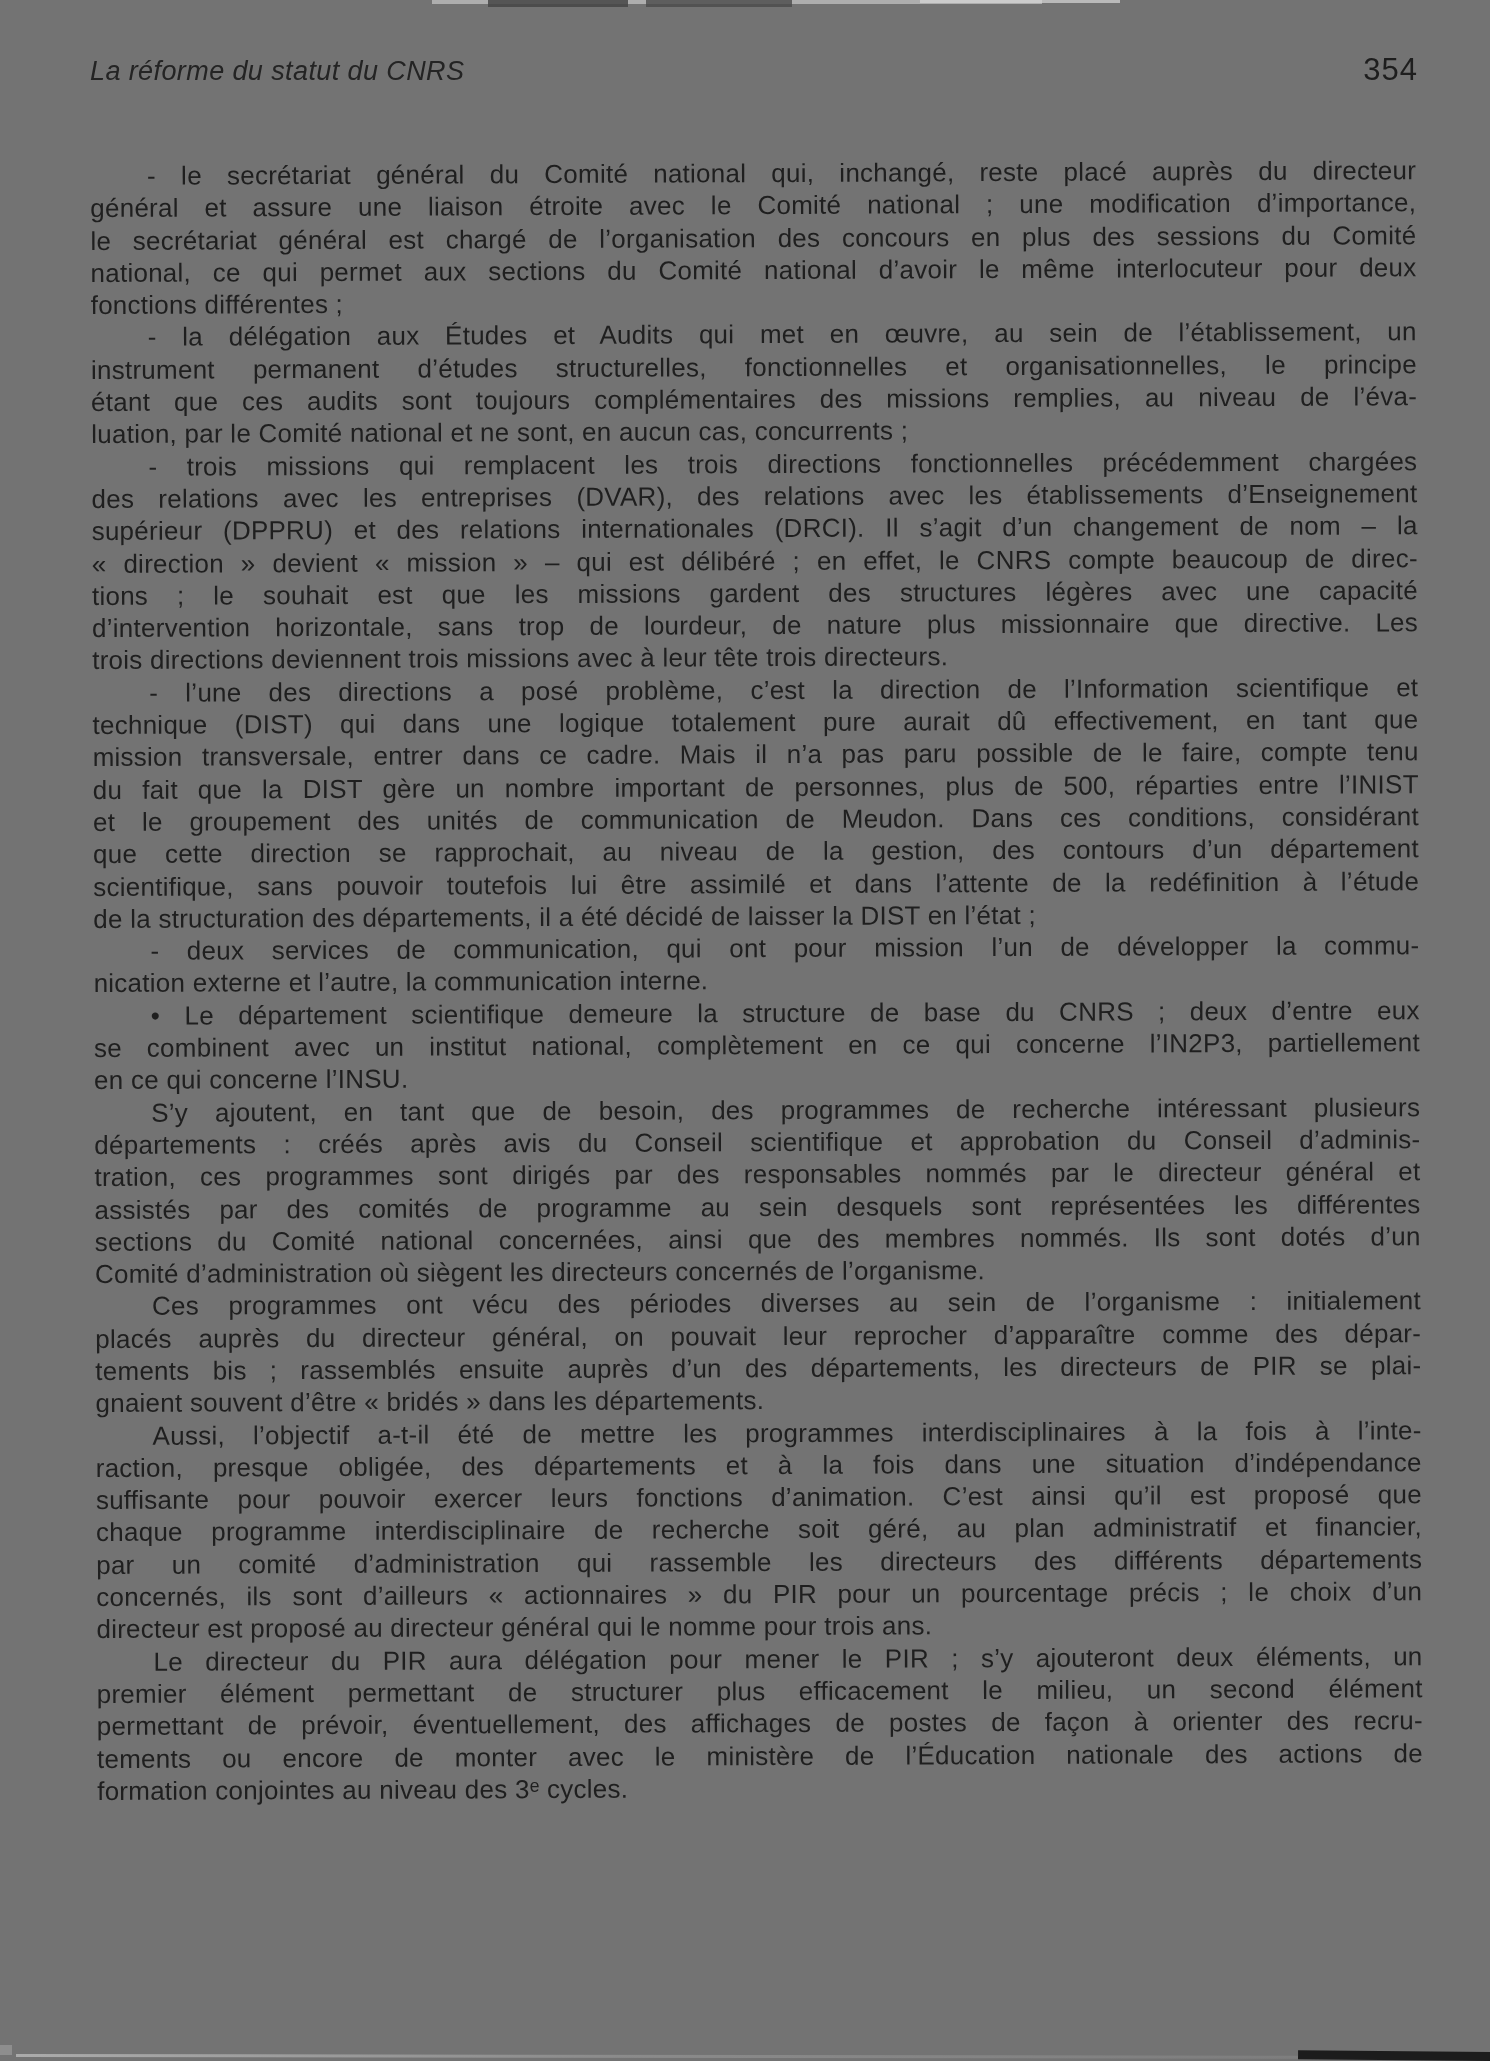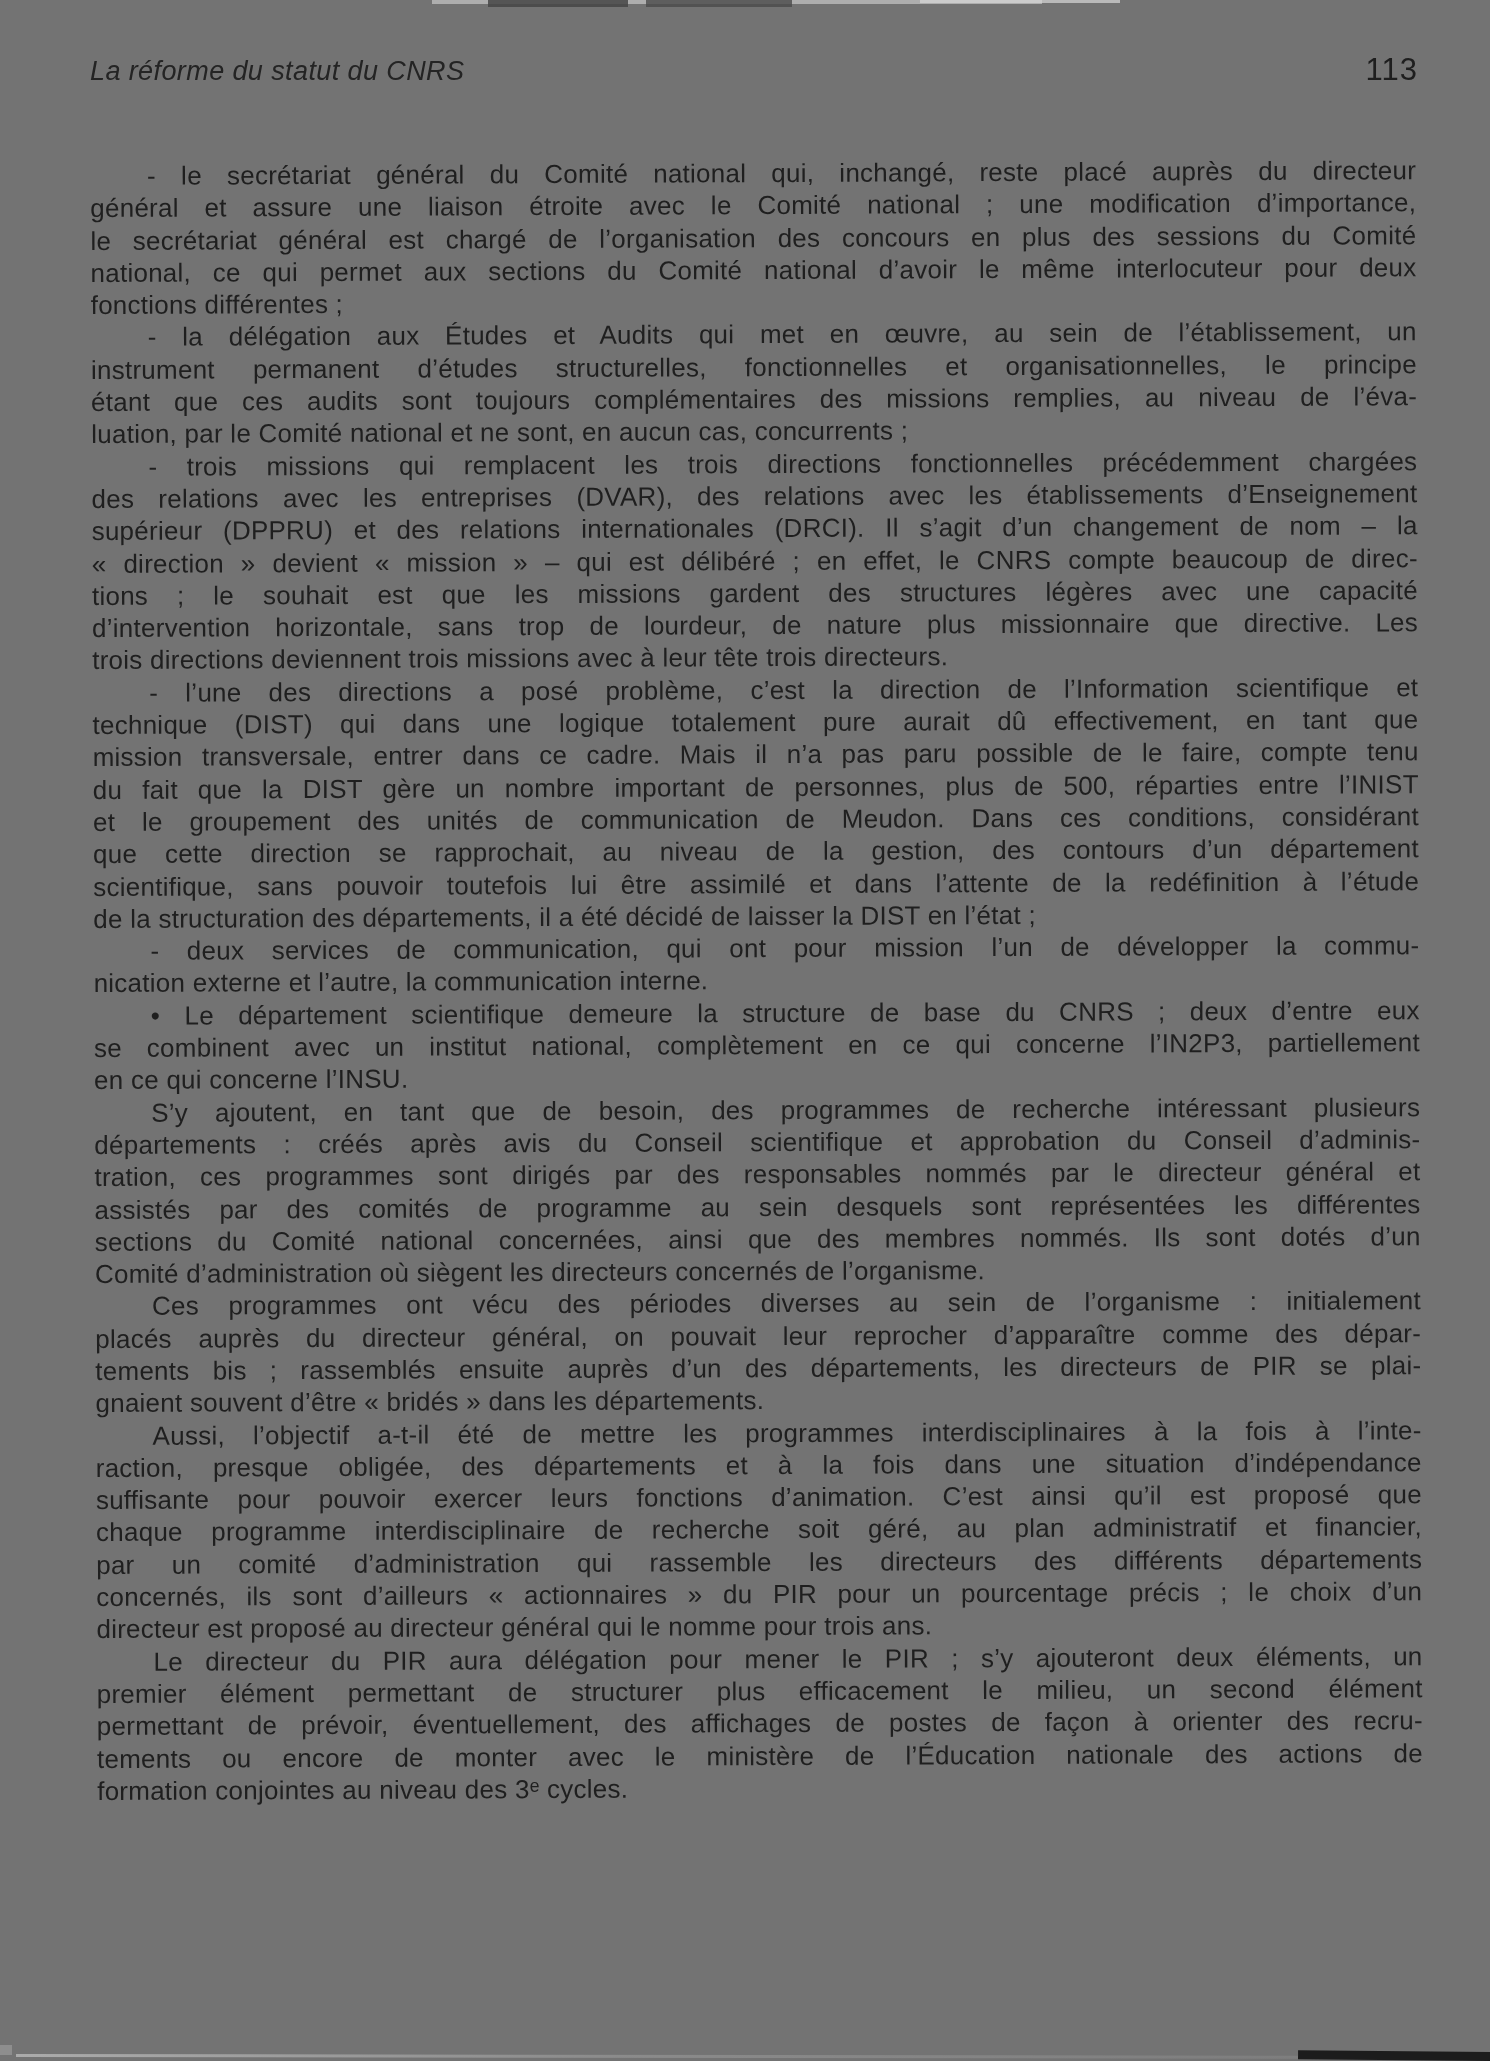--- a/index.html
+++ b/index.html
@@ -63,21 +63,21 @@
 
   <div>
     <div class="seg seg-c"></div>
     <div class="seg seg-d"></div>
     <div class="seg seg-a"></div>
     <div class="seg seg-b"></div>
   </div>
 
   <header class="running-head">
     <span class="head-title">La réforme du statut du CNRS</span>
-    <span class="page-num">113</span>
+    <span class="page-num">354</span>
   </header>
 
   <main class="body-text" id="body-text">
       <div class="para">
         <div class="line indent">- le secrétariat général du Comité national qui, inchangé, reste placé auprès du directeur</div>
         <div class="line">général et assure une liaison étroite avec le Comité national ; une modification d’importance,</div>
         <div class="line">le secrétariat général est chargé de l’organisation des concours en plus des sessions du Comité</div>
         <div class="line">national, ce qui permet aux sections du Comité national d’avoir le même interlocuteur pour deux</div>
         <div class="line last">fonctions différentes ;</div>
       </div>

